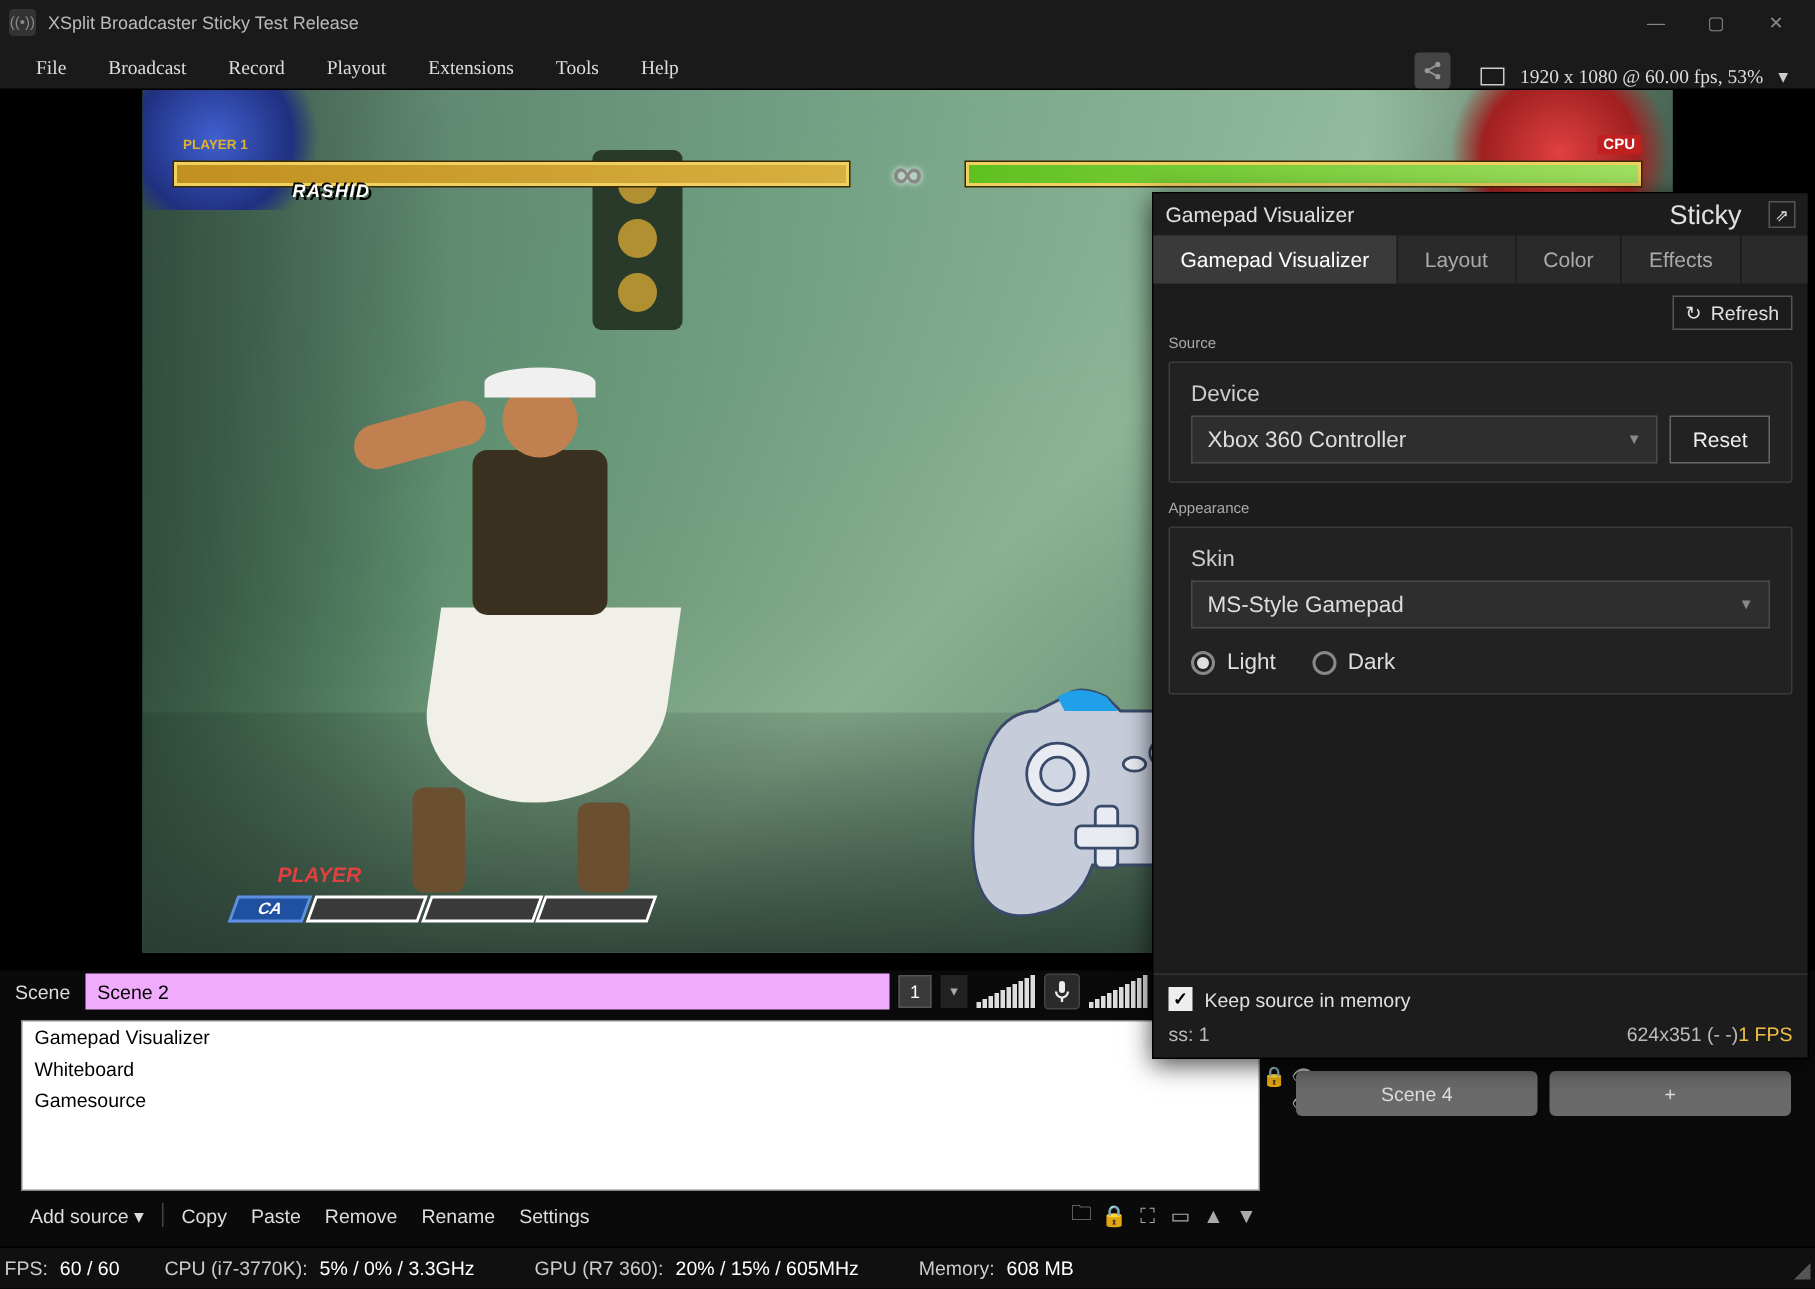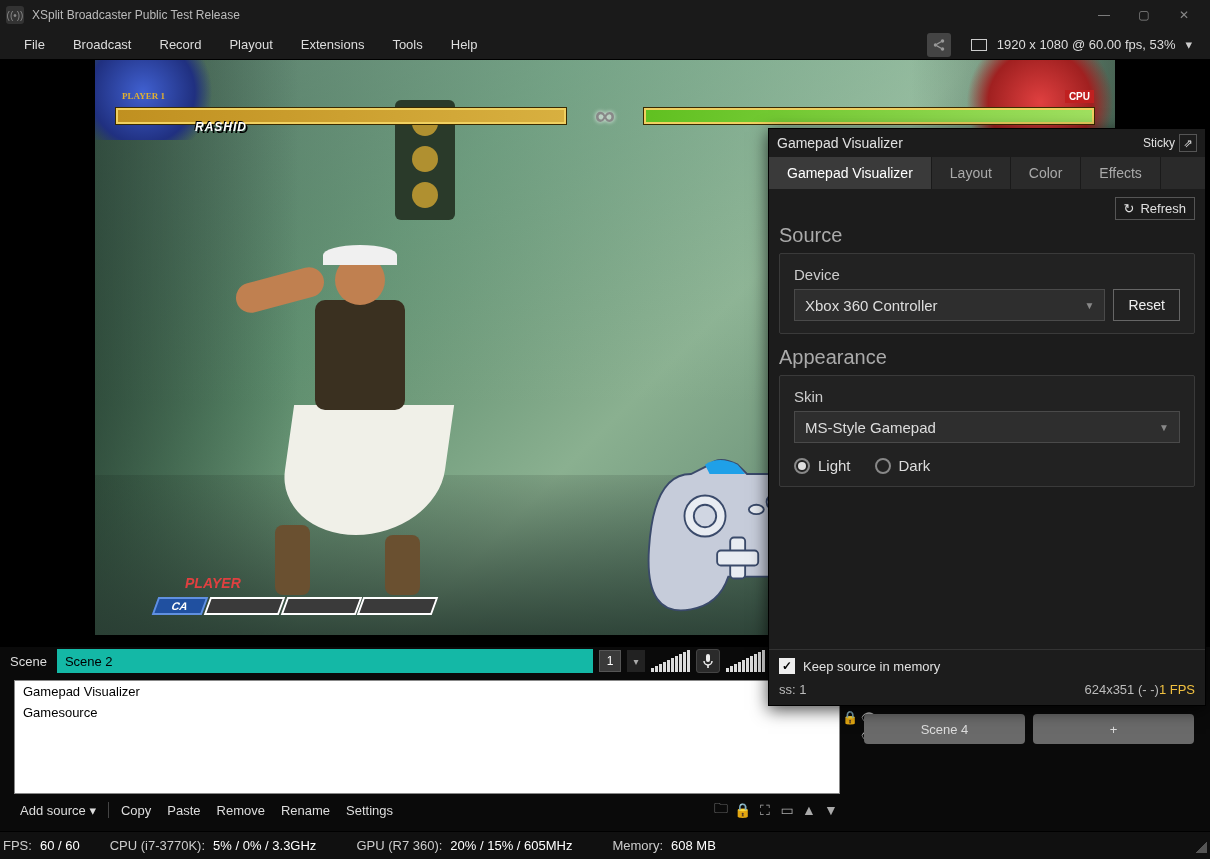--- a/index.html
+++ b/index.html
@@ -37,23 +37,24 @@
   width: 40px; height: 30px;
   display: flex; align-items: center; justify-content: center;
   color: #888;
 }
 
 
 .menubar {
   height: 30px;
   background: #1a1a1a;
   display: flex;
-  align-items: center;
+  align-items: flex-end;
   padding: 0 10px;
   border-bottom: 1px solid #000;
+  font-family: Liberation Serif, serif;
 }
 .menubar .menu-item {
   padding: 6px 14px;
   color: #ddd;
   cursor: pointer;
 }
 .menubar .spacer { flex: 1; }
 .menubar .share-icon {
   width: 24px; height: 24px;
   background: #444;
@@ -131,21 +132,21 @@
   box-shadow: inset 0 0 0 2px #f0d060;
   position:relative;
 }
 .healthbar.right {
   background: linear-gradient(90deg,#60c020,#a0e060);
 }
 .healthbar .tag {
   position:absolute; top:-18px; font-size:9px; font-weight:bold;
   padding:1px 6px;
 }
-.healthbar.left .tag { left:0; color:#e0b030;font-family:Liberation Serif, serif; }
+.healthbar.left .tag { left:0; color:#e0b030; }
 .healthbar.right .tag { right:0; background:#c02020; color:#fff; padding:1px 4px; font-size:10px;}
 .infinity {
   width:60px; height:30px; margin:0 8px;
   display:flex;align-items:center;justify-content:center;
   font-size:28px; font-weight:bold; color:#888;
   text-shadow:0 0 4px #fff;
 }
 .charname {
   position:absolute; top:60px; left:100px;
   font-weight:900; font-size:12px; color:#fff;
@@ -231,21 +232,21 @@
   right: 445px;
   top: 647px;
   height: 28px;
   display: flex;
   align-items: center;
   gap: 6px;
   justify-content: space-between;
 }
 .scene-row .lbl { color:#ddd; font-size:13px; margin-right:4px;}
 .scene-input {
-  flex:1; height:24px; background:#14b8a6; color:#000;
+  flex:1; height:24px; background:#f0abfc; color:#000;
   border:none; padding:0 8px; font-size:13px;
 }
 .num-box {
   width:22px; height:22px; background:#3a3a3a; color:#fff;
   display:flex;align-items:center;justify-content:center;
   border:1px solid #555; font-size:12px;
 }
 .chev-box {
   width:18px; height:22px; background:#222;
   display:flex;align-items:center;justify-content:center;
@@ -347,21 +348,21 @@
   display:flex; flex-direction:column;
 }
 .gv-header {
   height: 28px;
   display:flex; align-items:center;
   padding: 0 8px;
   background:#1c1c1c;
   font-size:14px;
 }
 .gv-header .spacer{flex:1;}
-.gv-header .sticky{font-size:12px;margin-right:4px;}
+.gv-header .sticky{font-size:18px;margin-right:18px;}
 .gv-header .pin-icon{
   width:18px;height:18px;border:1px solid #555;
   display:flex;align-items:center;justify-content:center;font-size:11px;
 }
 
 .gv-tabs{
   display:flex; height:32px; background:#2a2a2a;
 }
 .gv-tab{
   padding:0 18px; display:flex;align-items:center;
@@ -374,21 +375,21 @@
 
 .gv-body{flex:1; padding:8px 10px; overflow:auto;}
 
 .gv-refresh-row{display:flex;justify-content:flex-end;margin-bottom:4px;}
 .gv-refresh{
   border:1px solid #555; padding:3px 8px; font-size:13px;
   display:flex;align-items:center;gap:6px;cursor:pointer;
 }
 .gv-refresh .r-icon{display:inline-block;}
 
-.gv-section-title{color:#aaa;font-size:20px;margin:4px 0 6px;}
+.gv-section-title{color:#aaa;font-size:10px;margin:4px 0 6px;}
 .gv-box{
   border:1px solid #3a3a3a; background:#222; padding:12px 14px;
   border-radius:2px; margin-bottom:12px;
 }
 .gv-field-label{color:#ccc;font-size:15px;margin-bottom:6px;}
 .gv-row{display:flex;gap:8px;align-items:center;}
 .gv-select{
   flex:1; height:32px; background:#2e2e2e; border:1px solid #4a4a4a;
   display:flex;align-items:center;justify-content:space-between;
   padding:0 10px; color:#ddd; font-size:15px;
@@ -422,21 +423,21 @@
 }
 .gv-info .spacer{flex:1;}
 .gv-info .fps{color:#f0c040;}
 
 </style>
 </head>
 <body>
 
 <div class="titlebar">
   <div class="logo">((•))</div>
-  <div>XSplit Broadcaster Public Test Release</div>
+  <div>XSplit Broadcaster Sticky Test Release</div>
   <div class="spacer"></div>
   <div class="winbtn">—</div>
   <div class="winbtn">▢</div>
   <div class="winbtn">✕</div>
 </div>
 
 <div class="menubar">
   <div class="menu-item">File</div>
   <div class="menu-item">Broadcast</div>
   <div class="menu-item">Record</div>
@@ -563,20 +564,21 @@
       <div class="bar" style="height:14px"></div>
     <div class="bar" style="height:16px"></div>
       <div class="bar" style="height:18px"></div>
       <div class="bar" style="height:20px"></div>
     <div class="bar" style="height:22px"></div>
   </div>
 </div>
 
 <div class="sources-panel">
   <div class="src-item">Gamepad Visualizer</div>
+  <div class="src-item">Whiteboard</div>
   <div class="src-item">Gamesource</div>
 </div>
 <div class="side-icons">
   <div class="row">
     <div class="ic">🔒</div>
     <div class="ic">👁</div>
   </div>
   <div class="row">
     <div class="ic" style="opacity:0"></div>
     <div class="ic">👁</div>

